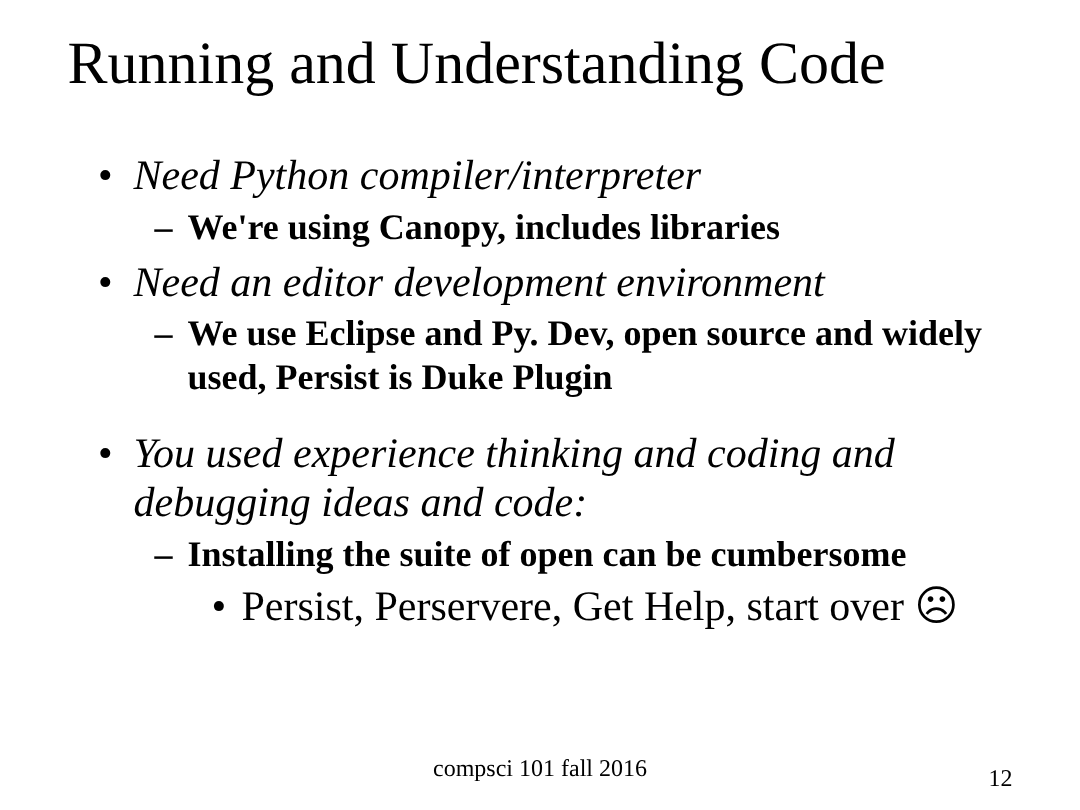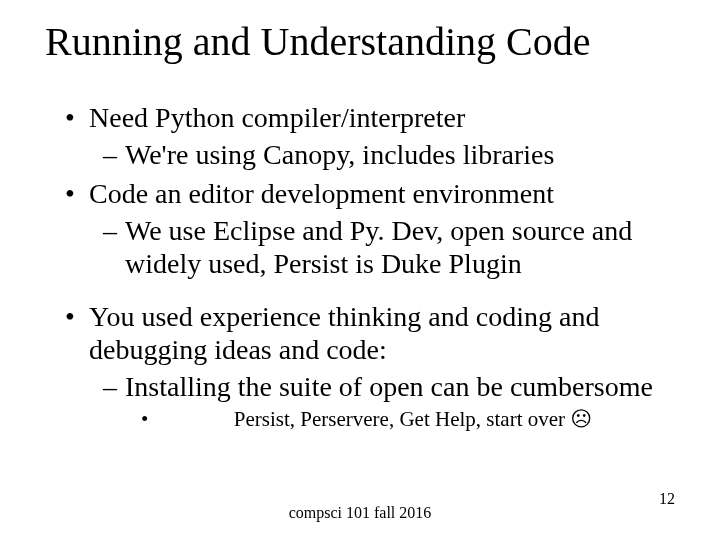--- a/index.html
+++ b/index.html
@@ -32,85 +32,86 @@
     top: 95px;
     left: 55px;
     right: 55px;
   }
   .l1 {
     font-size: 28px;
     line-height: 1.18;
     margin: 6px 0 2px 0;
     padding-left: 34px;
     position: relative;
+    font-style: italic;
   }
   .l1::before {
     content: "•";
     position: absolute;
     left: 10px;
     top: 0;
   }
   .l2 {
-    font-size: 28px;
+    font-size: 24px;
     line-height: 1.18;
     margin: 4px 0 4px 0;
     padding-left: 70px;
     position: relative;
+    font-weight: bold;
   }
   .l2::before {
     content: "–";
     position: absolute;
     left: 48px;
     top: 0;
   }
   .l3 {
-    font-size: 21px;
+    font-size: 28px;
     line-height: 1.18;
     margin: 4px 0 4px 0;
     padding-left: 106px;
     position: relative;
-    text-align: center;
   }
   .l3::before {
     content: "•";
     position: absolute;
     left: 86px;
     top: 0;
   }
   .spacer {
     height: 10px;
   }
   .footer-center {
     position: absolute;
     bottom: 18px;
     left: 0;
     right: 0;
     text-align: center;
     font-size: 16px;
   }
   .footer-right {
     position: absolute;
-    bottom: 32px;
+    bottom: 11px;
     right: 45px;
     font-size: 16px;
   }
 </style>
 </head>
 <body>
 
 <div class="slide">
 
   <div class="title">Running and Understanding Code</div>
 
   <div class="body">
 
     <div class="l1">Need Python compiler/interpreter</div>
     <div class="l2">We're using Canopy, includes libraries</div>
 
-    <div class="l1">Code an editor development environment</div>
+    <div class="l1">Need an editor development environment</div>
     <div class="l2">We use Eclipse and Py. Dev, open source and widely used, Persist is Duke Plugin</div>
 
     <div class="spacer"></div>
 
     <div class="l1">You used experience thinking and coding and debugging ideas and code:</div>
     <div class="l2">Installing the suite of open can be cumbersome</div>
     <div class="l3">Persist, Perservere, Get Help, start over ☹</div>
 
   </div>
 

